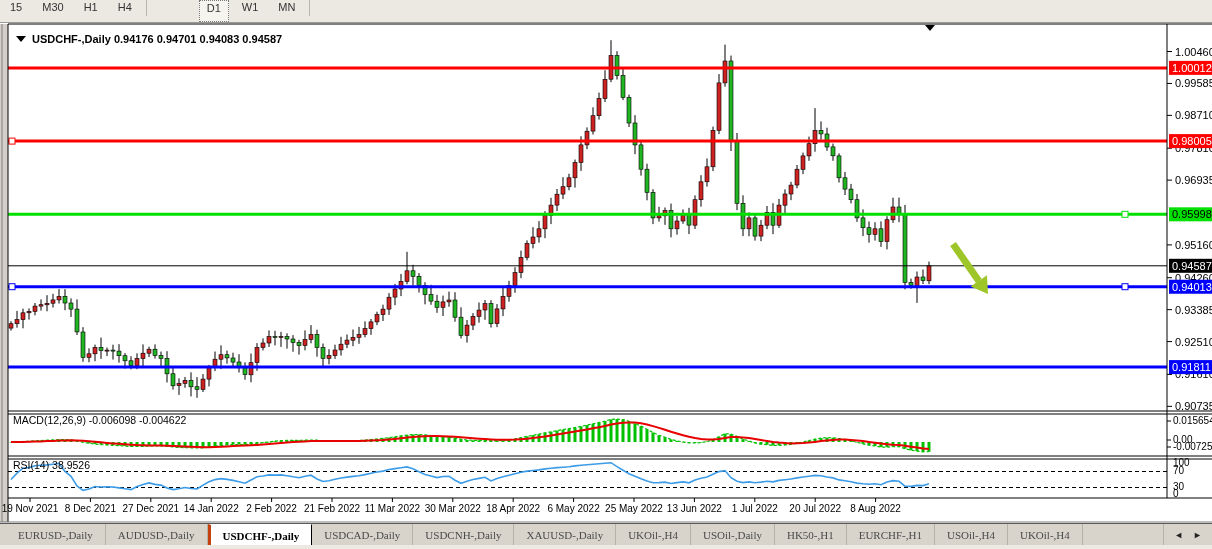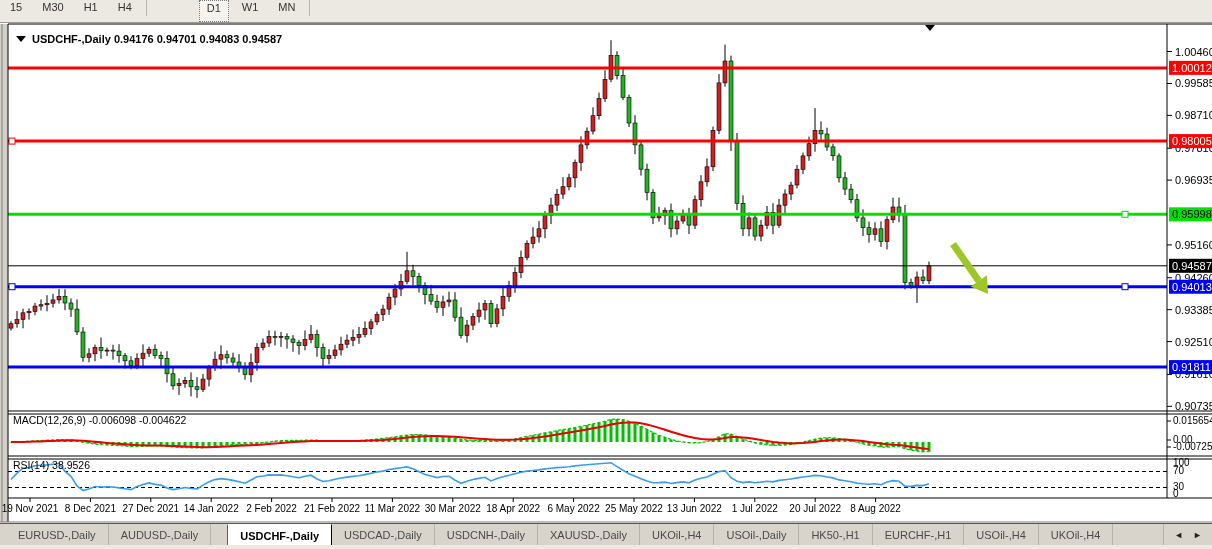--- a/index.html
+++ b/index.html
@@ -12,24 +12,24 @@
   .tf-btn{padding:1px 7px;margin:0 3px;cursor:default;color:#333;}
   .tf-btn.active{border:1px dotted #777;background:#f6f4ee;margin-left:48px;}
   .tf-sep{width:1px;height:16px;background:#b8b5ae;margin:0 4px;}
   
   #chartsvg{position:absolute;left:0;top:0;}
   
   #tabbar{position:absolute;left:0;top:523px;width:1212px;height:22px;
           background:#d8d4cc;border-top:1px solid #5a5a5a;display:flex;
           align-items:stretch;font-size:11px;color:#4a4a4a;}
   .tab{display:flex;align-items:center;padding:8px 12px;border-right:1px solid #b5b2aa;
-       white-space:nowrap;cursor:default;}
+       white-space:nowrap;cursor:default;font-family:Liberation Serif, serif;}
   .tab.active{background:#ffffff;color:#000;font-weight:bold;
-              border-left:1px solid #c2410c;border-right:1px solid #000;
-              margin-top:0;border-top:1px solid #fff;margin-left:16px;}
+              border-left:3px solid #c2410c;border-right:1px solid #000;
+              margin-top:0;border-top:1px solid #fff;}
   #tab-scroll{margin-left:auto;display:flex;align-items:center;gap:10px;
               padding:0 10px;border-left:1px solid #b5b2aa;color:#222;font-size:9px;}
   #bottomstrip{position:absolute;left:0;top:545px;width:1212px;height:4px;background:#ece9e2;}
 </style>
 </head>
 <body>
 
 <div id="screen">
 
   <div id="toolbar">

